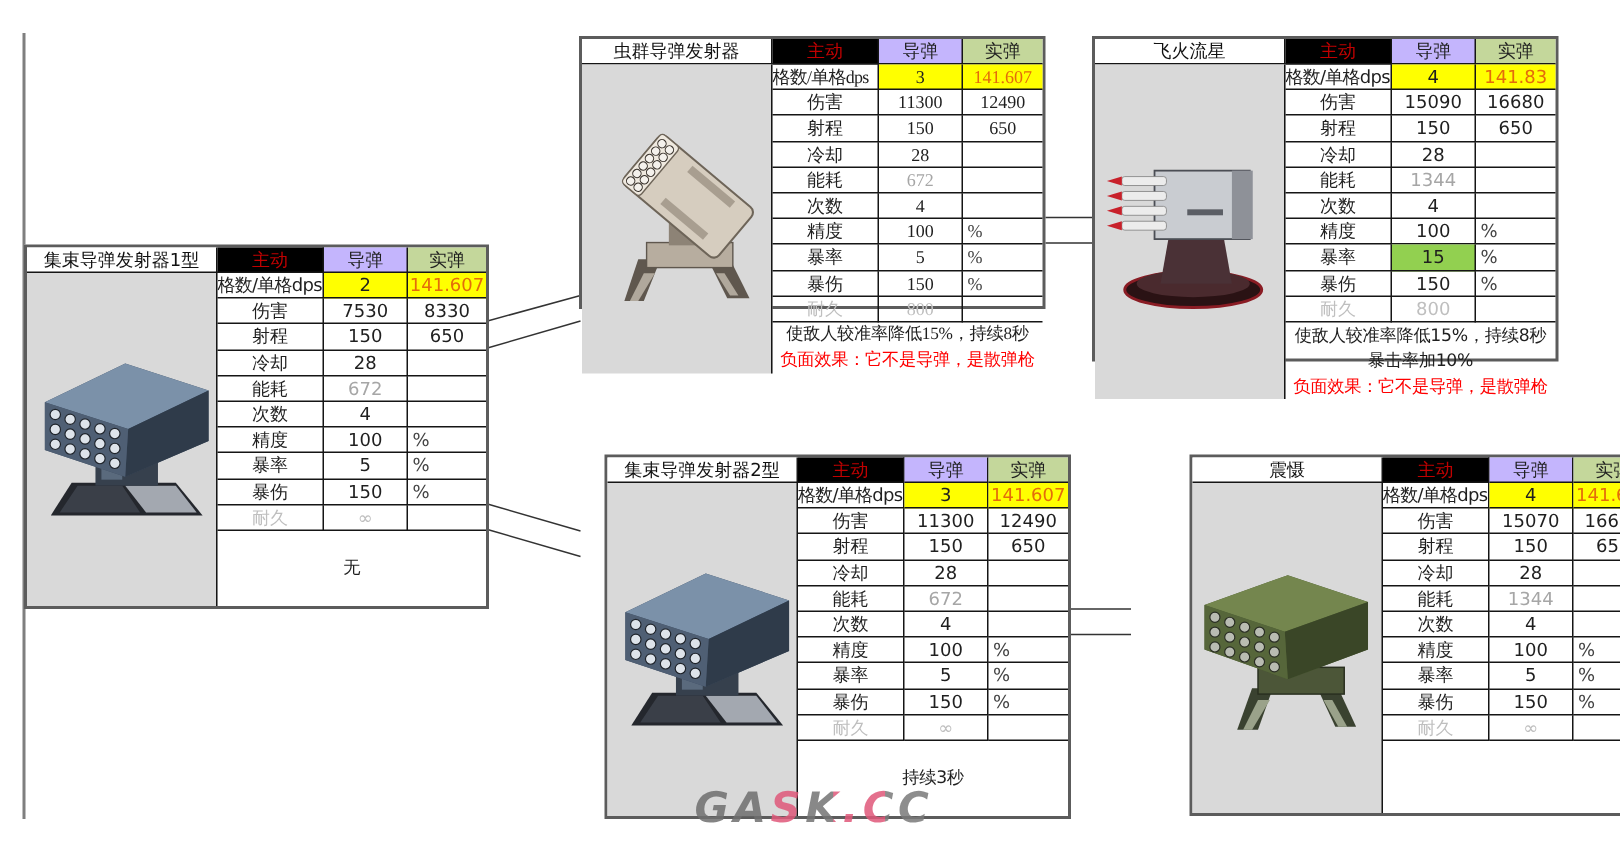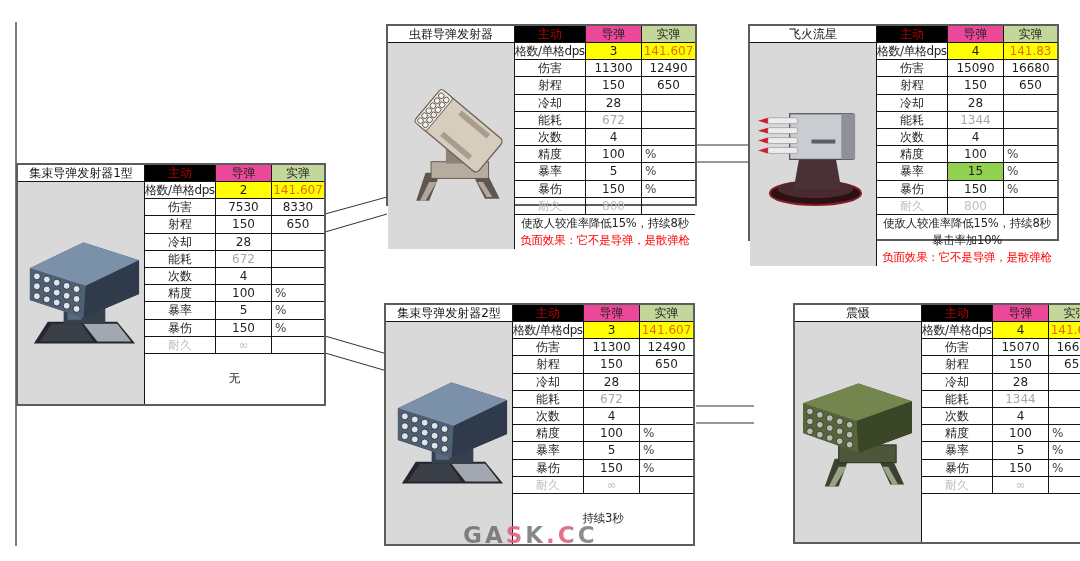--- a/index.html
+++ b/index.html
@@ -23,21 +23,21 @@
     text-align: center;
     line-height: 16px;
     white-space: nowrap;
     overflow: hidden;
     font-size: 12px;
     color: #1f1f1f;
   }
   .c.last { border-right: none; }
   .name { background: #ffffff; color: #111111; }
   .type { background: #000000; color: #c00000; }
-  .colh { background: #ec4899; }
+  .colh { background: #c4b5fd; }
   .ammo-h { background: #c4d79b; }
   .img {
     grid-column: 1; grid-row: 2 / -1;
     background: #d9d9d9;
     border-right: 1px solid #151515;
   }
   .img svg { display: block; width: 100%; height: 100%; }
   .dps-lbl { text-align: left; letter-spacing: -0.5px; }
   .yel { background: #ffff00; }
   .dps-ammo { color: #e46c0a; }
@@ -52,21 +52,21 @@
     white-space: nowrap;
     font-size: 11.5px; line-height: 17px; letter-spacing: -0.2px;
     overflow: visible;
   }
   .eff-line { color: #1f1f1f; }
   .eff-neg { color: #ff0000; }
 
   .watermark {
     position: absolute; left: 463px; top: 522px; z-index: 3;
     font-family: "DejaVu Sans", sans-serif;
-    font-size: 23px; font-weight: bold; letter-spacing: 3px;
+    font-size: 28px; font-weight: bold; font-style: italic; letter-spacing: 3px;
     background: linear-gradient(90deg, #6f6f6f 0 30%, #e0587a 30% 44%, #747474 44% 58%, #e0587a 58% 80%, #7a7a7a 80% 100%);
     -webkit-background-clip: text; background-clip: text;
     color: transparent;
     opacity: 0.85;
   }
 </style>
 </head>
 <body>
 
 <svg width="0" height="0" style="position:absolute">
@@ -250,21 +250,21 @@
     <div class="c faded">耐久</div>
     <div class="c faded">∞</div>
     <div class="c last"></div>
   </div>
   <div class="c effect">
     <div class="eff-line">无</div>
     <div class="eff-neg"></div>
   </div>
 </div>
 
-<div class="card" style="left:386px;top:24px;width:311px;height:182px;">
+<div class="card" style="left:386px;top:24px;width:311px;height:182px;font-family:Liberation Serif, serif;">
   <div class="c name">虫群导弹发射器</div>
   <div class="c type">主动</div>
   <div class="c colh">导弹</div>
   <div class="c colh ammo-h last">实弹</div>
   <div class="img">
     <svg viewBox="0 0 127 222" preserveAspectRatio="xMidYMid meet">
         <use href="#launcher-beige"></use>
       </svg>
   </div>
   <div class="row">
@@ -316,21 +316,21 @@
     <div class="c faded">耐久</div>
     <div class="c faded">800</div>
     <div class="c last"></div>
   </div>
   <div class="c effect">
     <div class="eff-line">使敌人较准率降低15%，持续8秒</div>
     <div class="eff-neg">负面效果：它不是导弹，是散弹枪</div>
   </div>
 </div>
 
-<div class="card" style="left:748px;top:24px;width:311px;height:217px;">
+<div class="card" style="left:728px;top:24px;width:311px;height:217px;">
   <div class="c name">飞火流星</div>
   <div class="c type">主动</div>
   <div class="c colh">导弹</div>
   <div class="c colh ammo-h last">实弹</div>
   <div class="img">
     <svg viewBox="0 0 127 222" preserveAspectRatio="xMidYMid meet">
         <use href="#launcher-red"></use>
       </svg>
   </div>
   <div class="row">
@@ -383,21 +383,21 @@
     <div class="c faded">800</div>
     <div class="c last"></div>
   </div>
   <div class="c effect">
     <div class="eff-line">使敌人较准率降低15%，持续8秒</div>
     <div class="eff-line">暴击率加10%</div>
     <div class="eff-neg">负面效果：它不是导弹，是散弹枪</div>
   </div>
 </div>
 
-<div class="card" style="left:384px;top:303px;width:311px;height:243px;">
+<div class="card" style="left:403px;top:303px;width:311px;height:243px;">
   <div class="c name">集束导弹发射器2型</div>
   <div class="c type">主动</div>
   <div class="c colh">导弹</div>
   <div class="c colh ammo-h last">实弹</div>
   <div class="img">
     <svg viewBox="0 0 127 222" preserveAspectRatio="xMidYMid meet">
         <use href="#launcher-blue"></use>
       </svg>
   </div>
   <div class="row">

